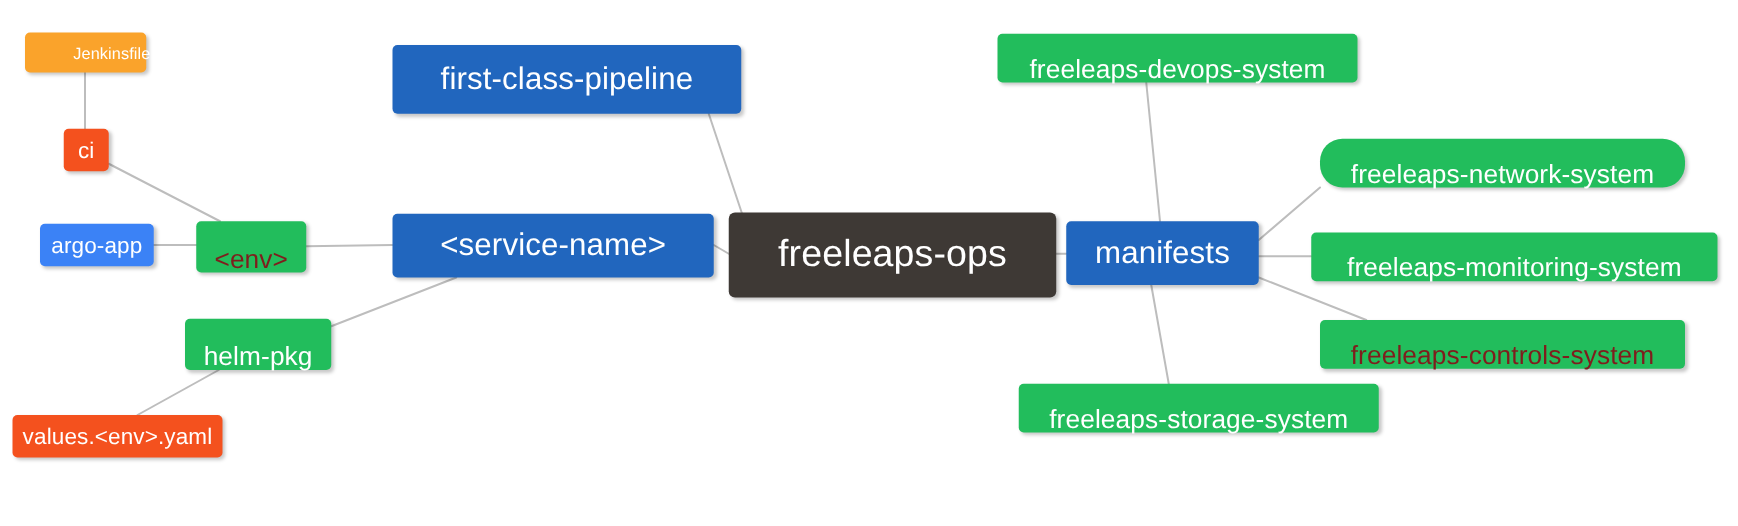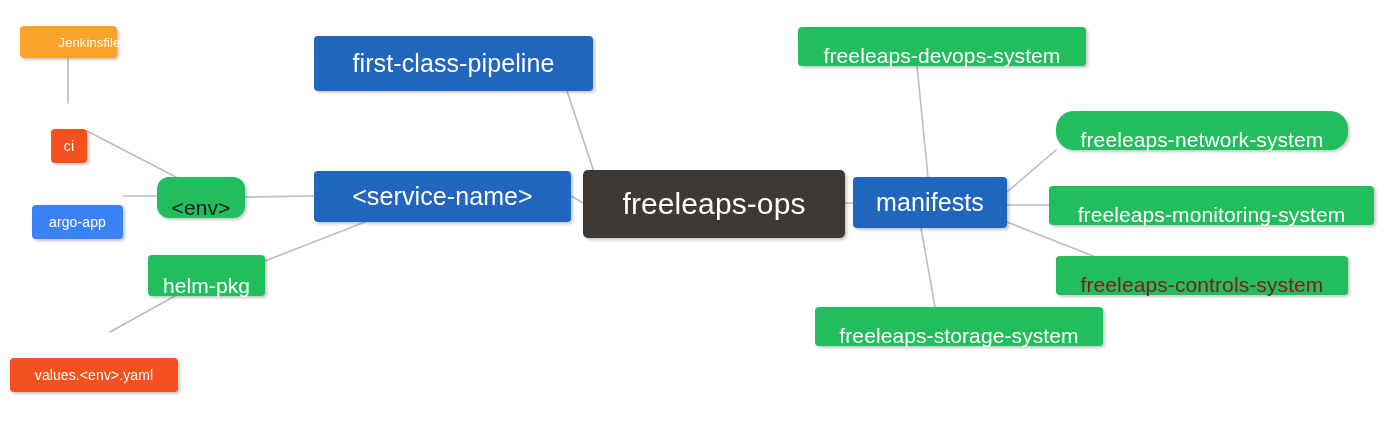--- a/index.html
+++ b/index.html
@@ -50,23 +50,22 @@
     font-size: 25px;
     border-radius: 4px;
     align-items: center;
   }
   .lvl-2 {
     font-size: 21px;
     border-radius: 4px;
     align-items: flex-end;
   }
   .lvl-3 {
-    font-size: 14px;
+    font-size: 18px;
     border-radius: 4px;
-    margin-top: 26px;
   }
   .lvl-4 {
     font-size: 13px;
     border-radius: 4px;
     padding-left: 42px;
   }
 </style>
 </head>
 <body>
 
@@ -95,21 +94,21 @@
       </div>
       <div class="node lvl-1" style="left: 314px; top: 171px; width: 257px; height: 51px; background: rgb(33, 102, 190); color: rgb(255, 255, 255);">
         <span>&lt;service-name&gt;</span>
       </div>
       <div class="node lvl-1" style="left: 853px; top: 177px; width: 154px; height: 51px; background: rgb(33, 102, 190); color: rgb(255, 255, 255);">
         <span>manifests</span>
       </div>
       <div class="node lvl-1" style="left: 314px; top: 36px; width: 279px; height: 55px; background: rgb(33, 102, 190); color: rgb(255, 255, 255);">
         <span>first-class-pipeline</span>
       </div>
-      <div class="node lvl-2" style="left: 157px; top: 177px; width: 88px; height: 41px; background: rgb(34, 189, 92); color: #0f172a; border-radius: 12px;">
+      <div class="node lvl-2" style="left: 157px; top: 177px; width: 88px; height: 41px; background: rgb(34, 189, 92); color: #7f1d1d;">
         <span>&lt;env&gt;</span>
       </div>
       <div class="node lvl-2" style="left: 148px; top: 255px; width: 117px; height: 41px; background: rgb(34, 189, 92); color: rgb(255, 255, 255);">
         <span>helm-pkg</span>
       </div>
       <div class="node lvl-3" style="left: 51px; top: 103px; width: 36px; height: 34px; background: rgb(244, 81, 30); color: rgb(255, 255, 255);">
         <span>ci</span>
       </div>
       <div class="node lvl-3" style="left: 32px; top: 179px; width: 91px; height: 34px; background: #3b82f6; color: rgb(255, 255, 255);">
         <span>argo-app</span>

